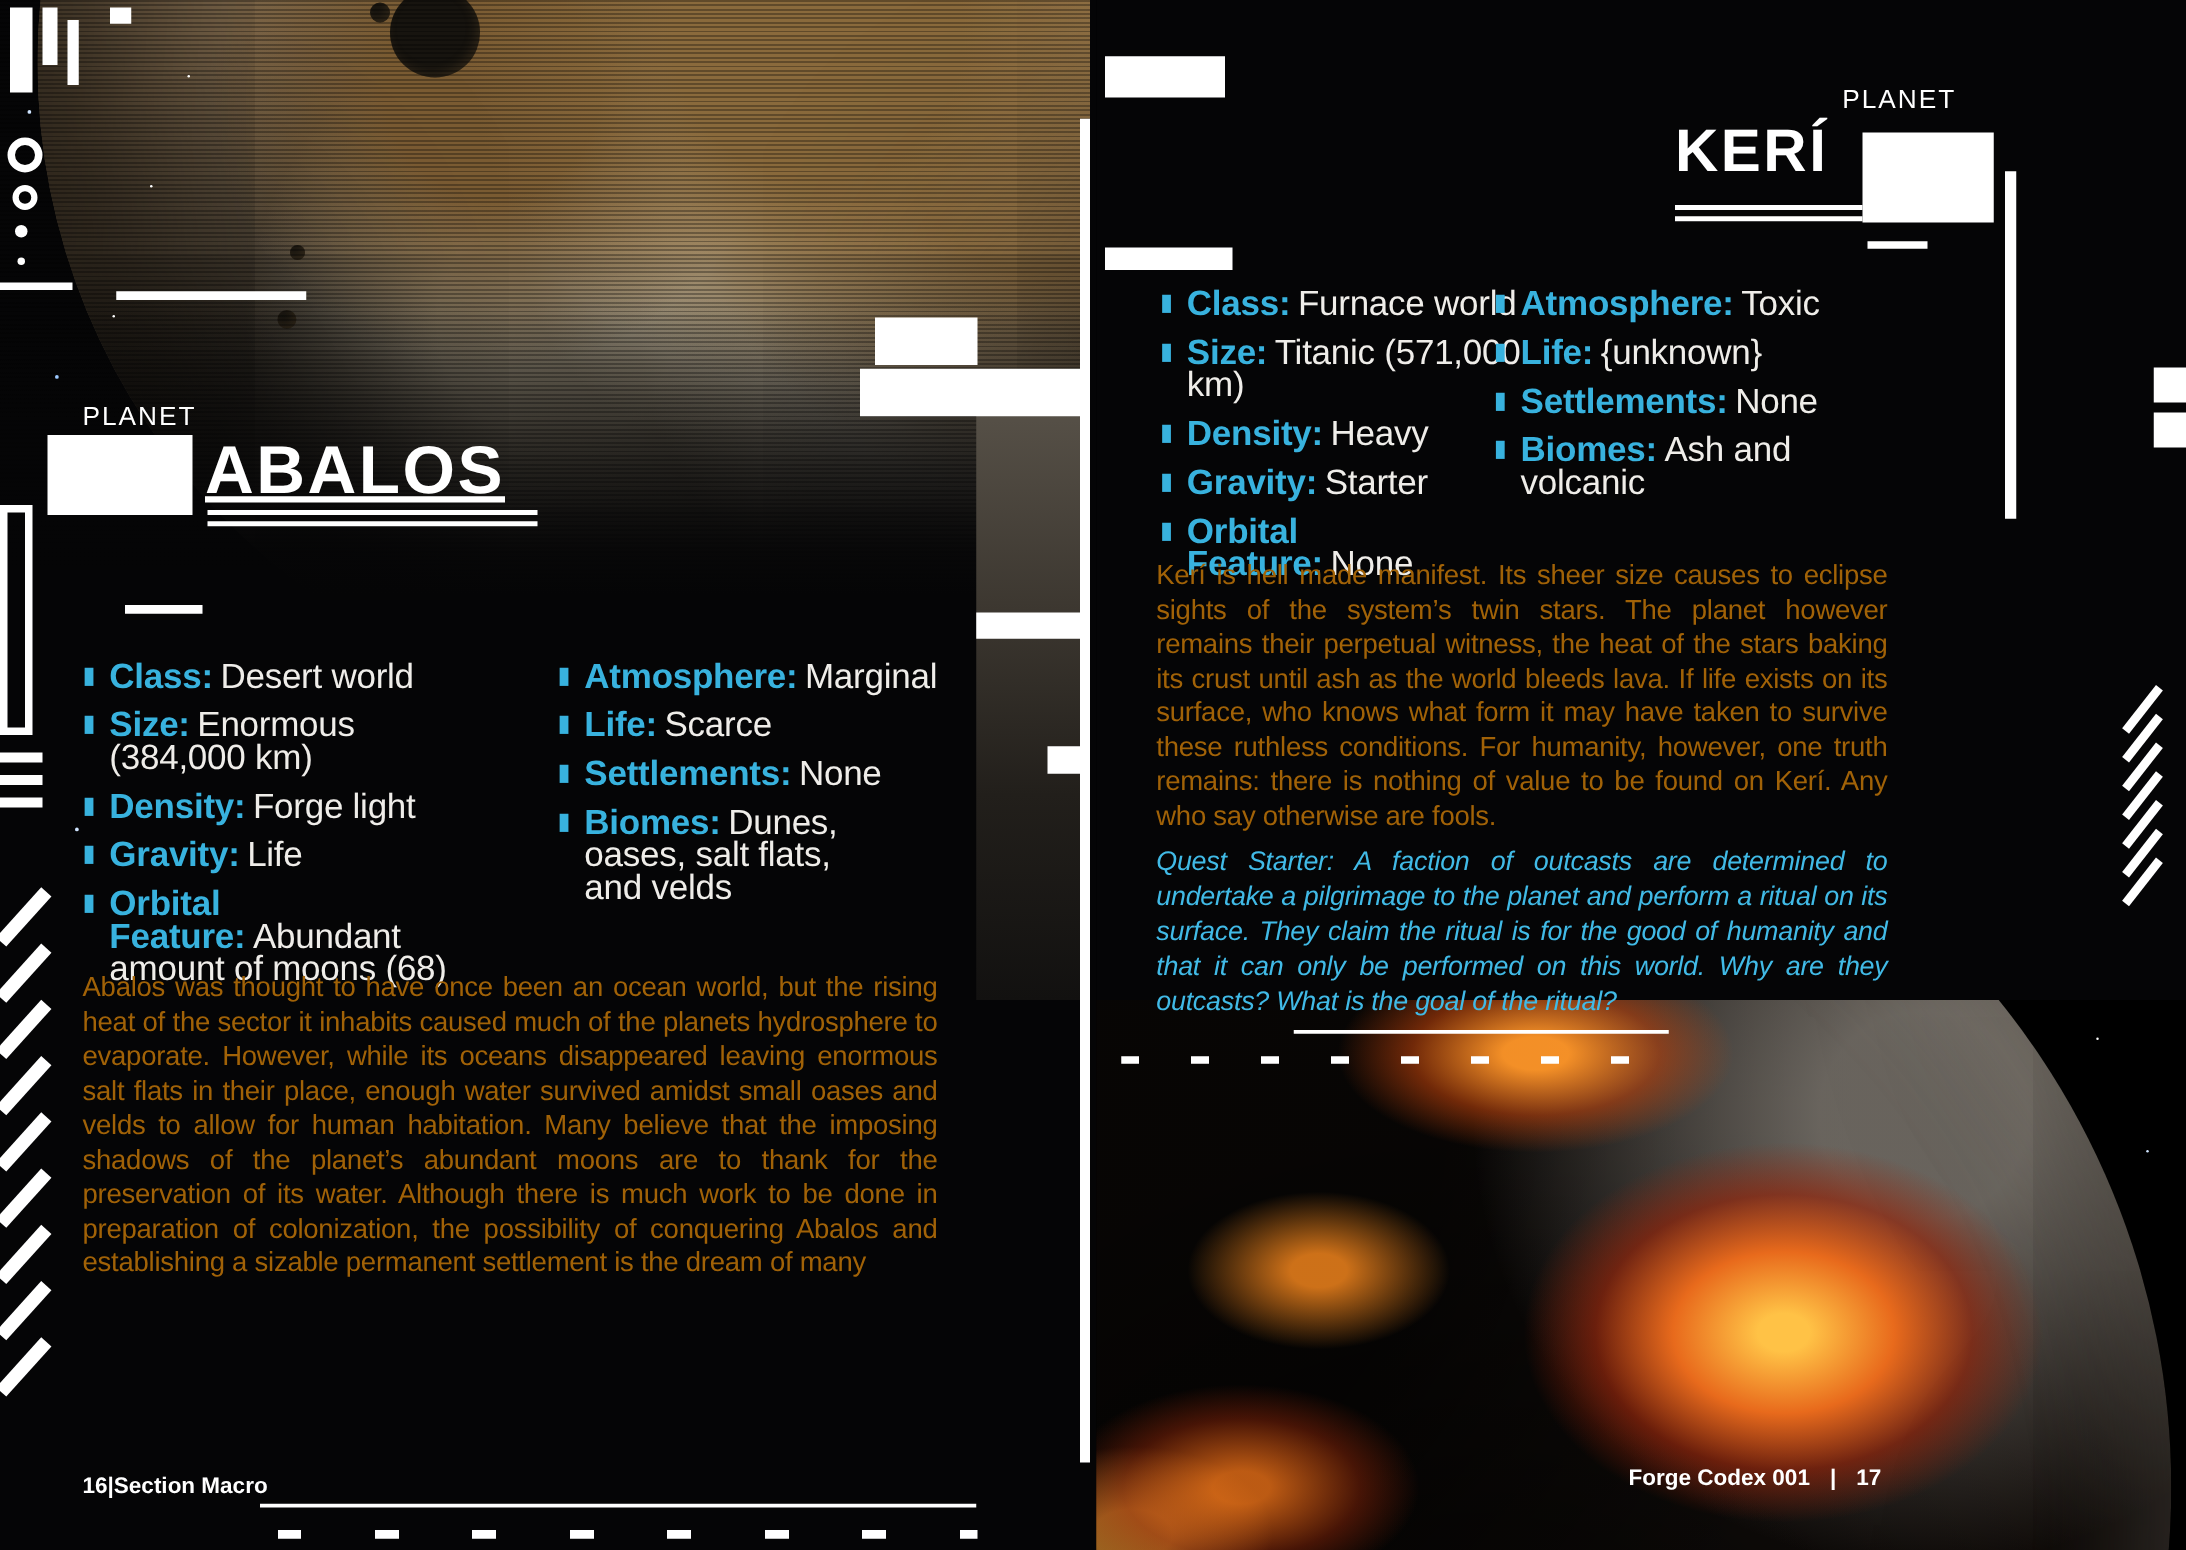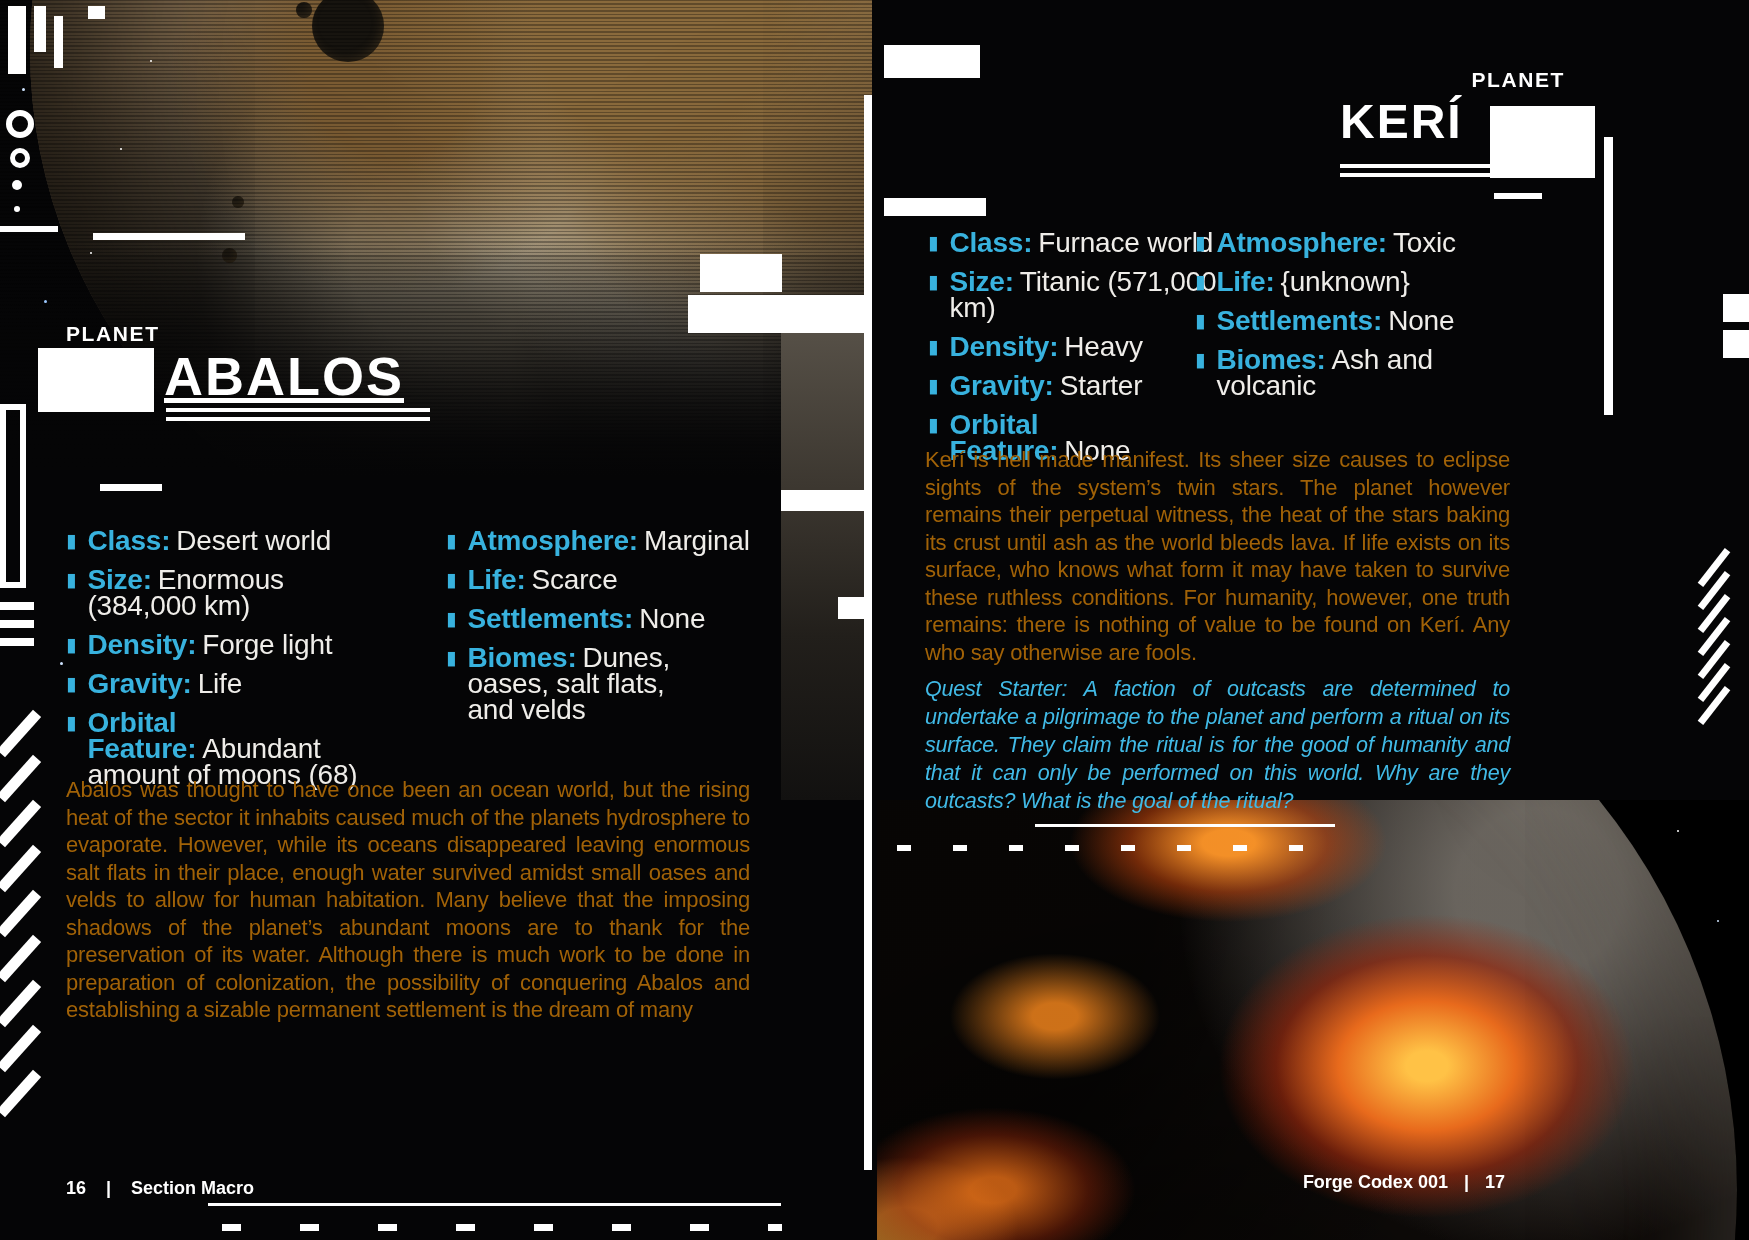--- a/index.html
+++ b/index.html
@@ -54,36 +54,36 @@
       radial-gradient(ellipse 190px 110px at 40% 50%, rgba(250,120,25,.75) 0 12%, rgba(170,45,10,.4) 50%, rgba(170,45,10,0) 75%),
       radial-gradient(ellipse 160px 100px at 33% 53%, rgba(255,160,50,.6) 0 20%, rgba(255,160,50,0) 70%),
       radial-gradient(circle at 84% 26%, rgba(190,185,175,.5) 0 6%, rgba(190,185,175,0) 26%),
       radial-gradient(circle at 20% 25%, rgba(0,0,0,.65) 0 30%, rgba(0,0,0,0) 55%),
       radial-gradient(circle at 55% 75%, rgba(0,0,0,.5) 0 25%, rgba(0,0,0,0) 55%);
     box-shadow: inset -24px 18px 90px rgba(210,200,185,.18),
                 inset 0 -120px 180px rgba(0,0,0,.75);
   }
 
   
-  .kicker { font-weight:700; font-size:21px; letter-spacing:1.6px; color:#fff; z-index:5; }
+  .kicker { font-weight:400; font-size:21px; letter-spacing:1.6px; color:#fff; z-index:5; }
   .big-title { font-weight:700; color:#fff; letter-spacing:2px; z-index:5; white-space:nowrap; }
   .title-abalos { font-size:54px; line-height:56px;text-decoration:underline; }
   .title-keri  { font-size:48px; line-height:52px; }
   .stats-col { display:flex; flex-direction:column; gap:13px; z-index:5; }
   .stat { display:flex; }
   .stat-bullet { color:var(--cyan); font-size:19px; line-height:25px; margin-right:11px; flex:none; font-style:normal; }
   .stat-text { font-size:28px; line-height:26px; letter-spacing:-0.2px; color:#efede9; }
   .stat-label { color:var(--cyan); font-weight:700; margin-right:6px; }
   .body-text { font-size:22px; line-height:27.5px; letter-spacing:-0.2px;
                color:#a16207; text-align:justify; z-index:5; }
   .quest { font-style:italic; color:var(--cyan2); text-align:justify; z-index:5;
            font-size:21.5px; letter-spacing:-0.2px; }
   .quest-left  { line-height:30px; }
   .quest-right { line-height:28px; }
-  .footer-row { display:flex; align-items:baseline; gap:20px; z-index:6;
+  .footer-row { display:flex; align-items:baseline; z-index:6;
                 font-size:18px; font-weight:700; color:#fff; }
 
   
   .hairline { background:#fff; z-index:4; }
   .deco { z-index:4; }
   .dash-row { background:repeating-linear-gradient(90deg, #fff 0 19px, rgba(0,0,0,0) 19px 78px); z-index:4; }
   .dash-row-sm { background:repeating-linear-gradient(90deg, #fff 0 14px, rgba(0,0,0,0) 14px 56px); z-index:4; }
   .ring { border-radius:50%; border:6px solid #fff; background:transparent; }
   .dot { border-radius:50%; background:#fff; }
   .outline-rect { border:6px solid #fff; background:transparent; }

